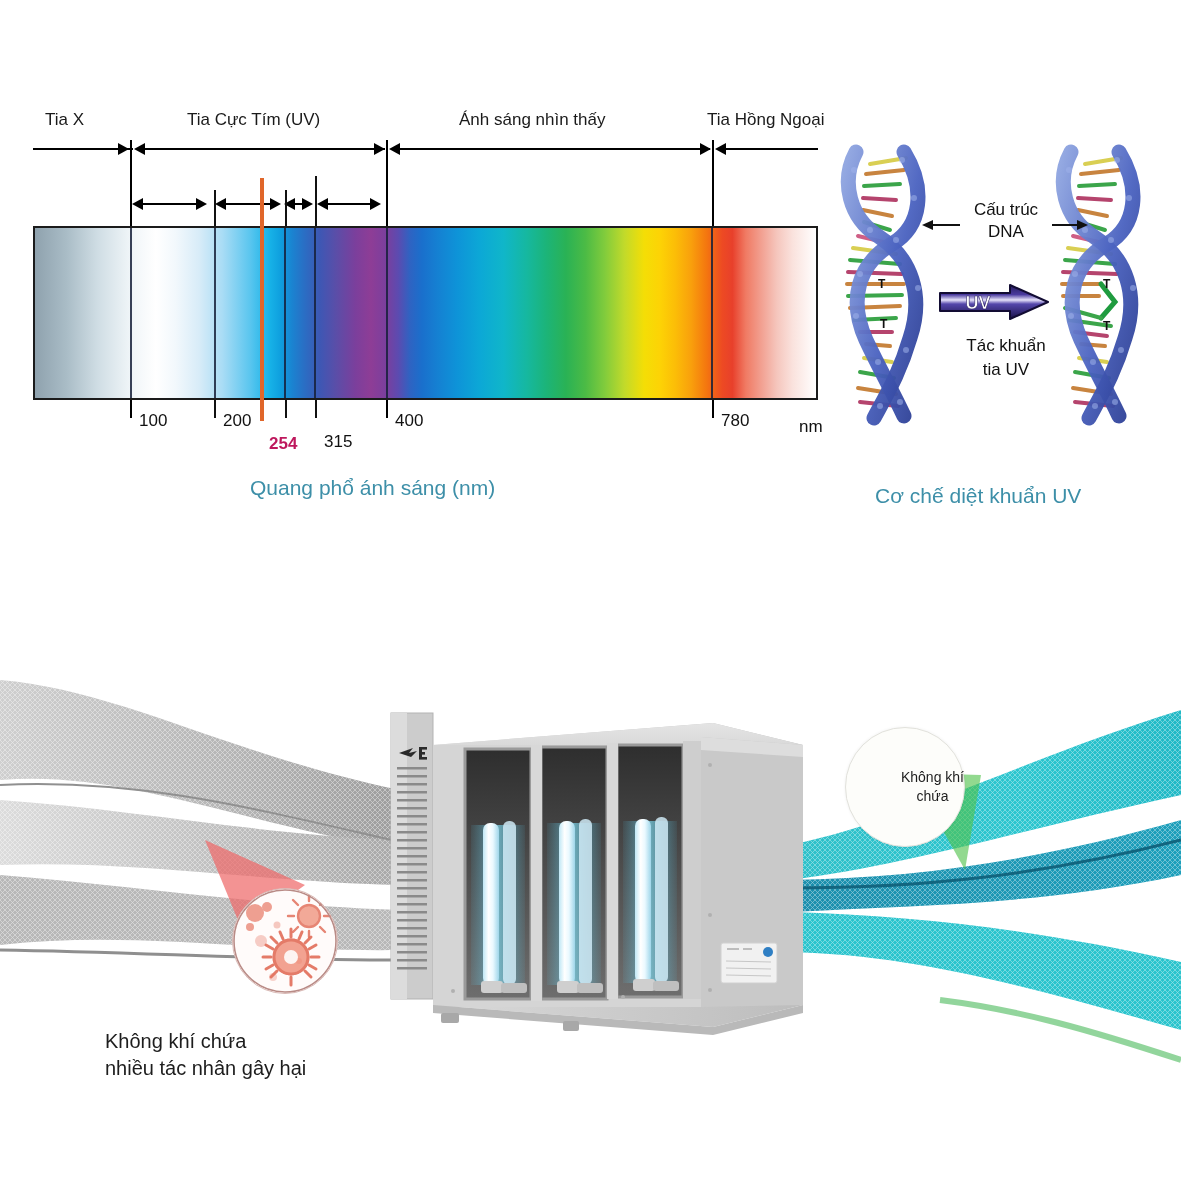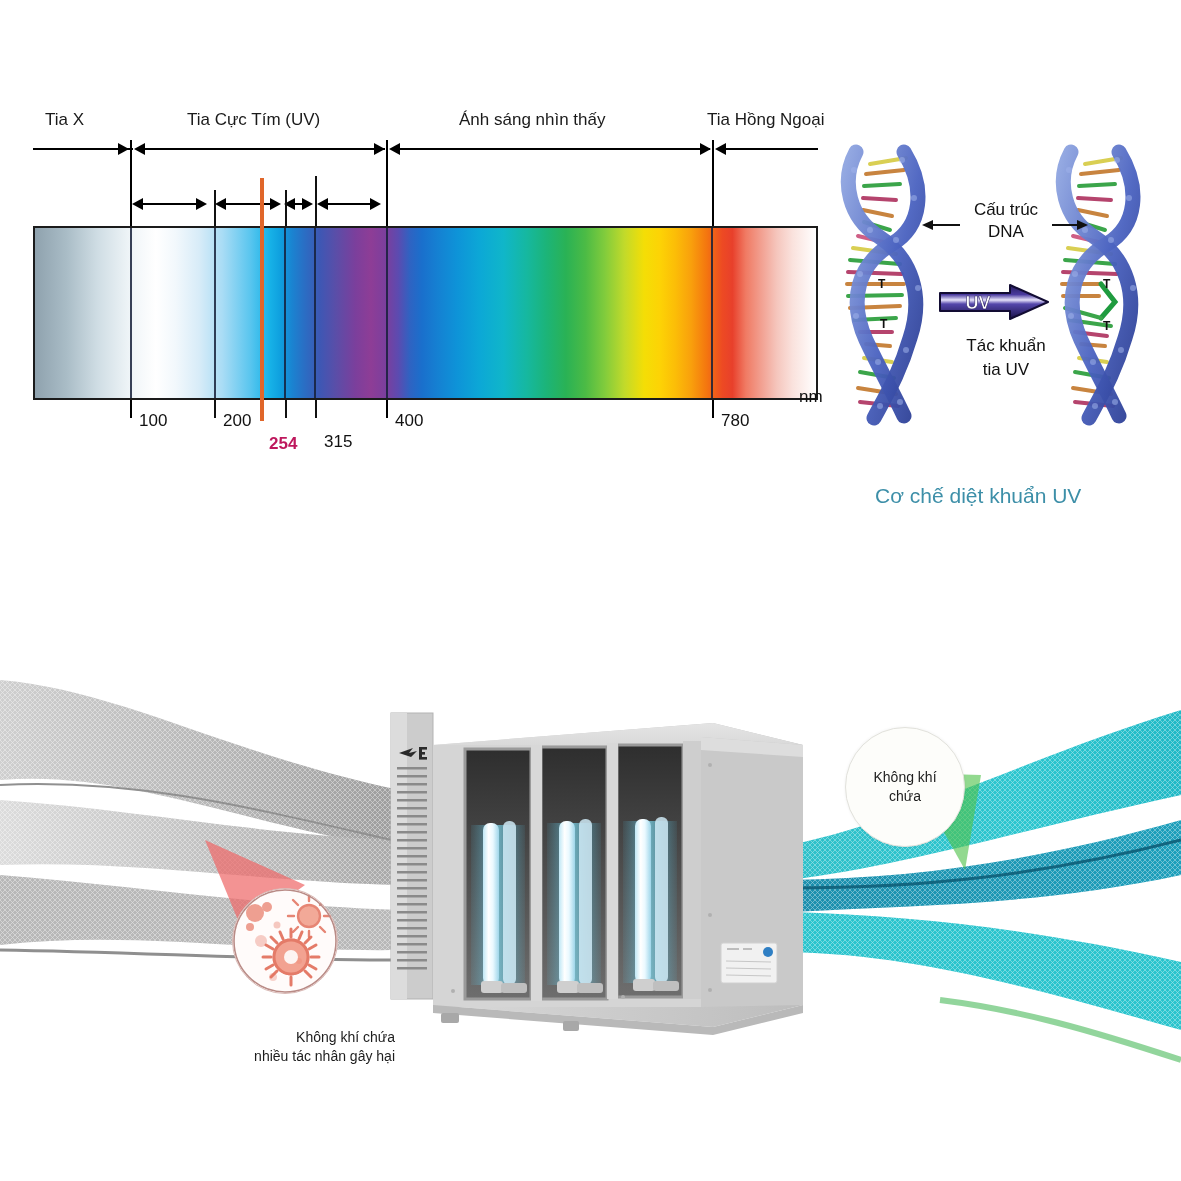--- a/index.html
+++ b/index.html
@@ -81,24 +81,24 @@
   .caption{position:absolute;font-size:21px;color:#3d8fa8;white-space:nowrap;}
 
   
   #dna-panel{position:absolute;left:830px;top:140px;width:351px;height:380px;}
   .dna-txt{position:absolute;font-size:17px;color:#111;text-align:center;white-space:nowrap;}
   #uv-arrow{position:absolute;left:938px;top:283px;width:112px;height:38px;}
 
   
   #scene{position:absolute;left:0;top:660px;width:1181px;height:521px;background:#fff;overflow:hidden;}
 
-  .scene-cap{position:absolute;font-size:14px;color:#1d1d1d;text-align:right;line-height:1.35;white-space:nowrap;}
+  .scene-cap{position:absolute;font-size:20px;color:#1d1d1d;text-align:left;line-height:1.35;white-space:nowrap;}
 
   #clean-bubble{position:absolute;left:845px;top:727px;width:118px;height:118px;border-radius:50%;
-     background:#fdfdfa;border:1px solid #e2e2dc;display:flex;align-items:center;justify-content:center;
+     background:#fdfdfa;border:1px solid #e2e2dc;display:flex;align-items:center;justify-content:flex-end;
      box-shadow:0 0 3px rgba(0,0,0,.06);z-index:9;}
   #clean-bubble span{font-size:14px;line-height:1.35;text-align:center;color:#1d1d1d;}
 
   #germ-bubble{position:absolute;left:232px;top:888px;width:104px;height:104px;border-radius:50%;
      background:#fffafa;border:1px solid #d8b8b4;overflow:hidden;z-index:9;}
 
   
   #device{position:absolute;left:383px;top:705px;width:430px;height:345px;z-index:8;}
 </style>
 </head>
@@ -160,22 +160,23 @@
   </div>
 
   <div id="orange-marker" style="left:260px;top:178px;height:243px;"></div>
 
   <div class="tick-num" style="left:116px;top:411px;">100</div>
   <div class="tick-num" style="left:200px;top:411px;">200</div>
   <div class="tick-num" id="tick-254" style="left:246px;top:434px;">254</div>
   <div class="tick-num" style="left:301px;top:432px;">315</div>
   <div class="tick-num" style="left:372px;top:411px;">400</div>
   <div class="tick-num" style="left:698px;top:411px;">780</div>
-  <div class="tick-num" style="left:776px;top:387px;">nm</div>
-
+  <div class="tick-num" style="left:776px;top:417px;">nm</div>
+
+  <div class="caption" style="left:250px;top:476px;">Quang phổ ánh sáng (nm)</div>
 </div>
 
 <div id="dna-panel">
   <svg width="351" height="300" viewBox="0 0 351 300">
     <defs>
       <linearGradient id="beadg" x1="0" y1="0" x2="1" y2="1">
         <stop offset="0%" stop-color="#8ea4e0"></stop>
         <stop offset="55%" stop-color="#4a62c0"></stop>
         <stop offset="100%" stop-color="#2b3d92"></stop>
       </linearGradient>

